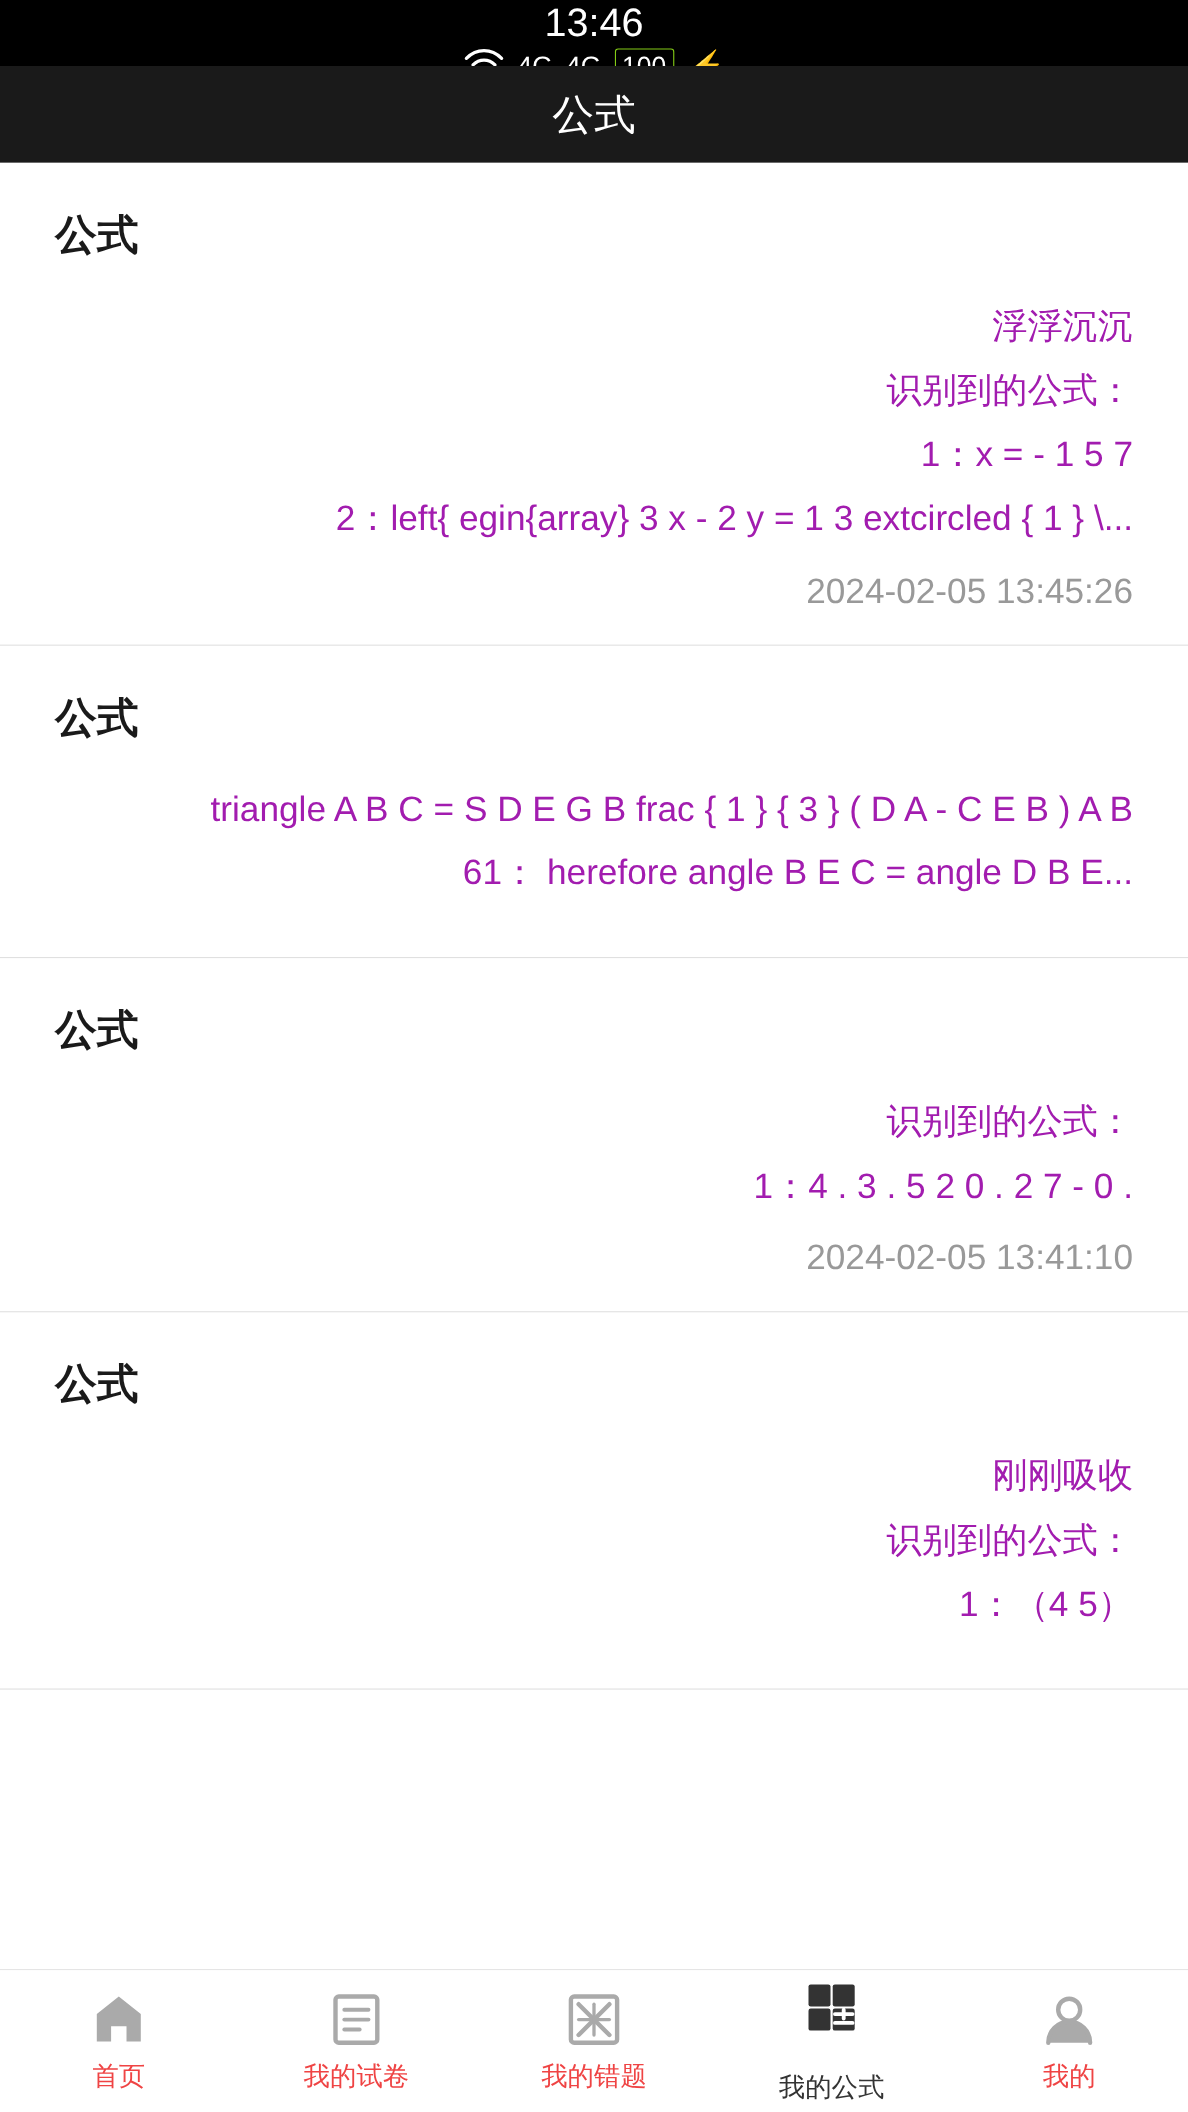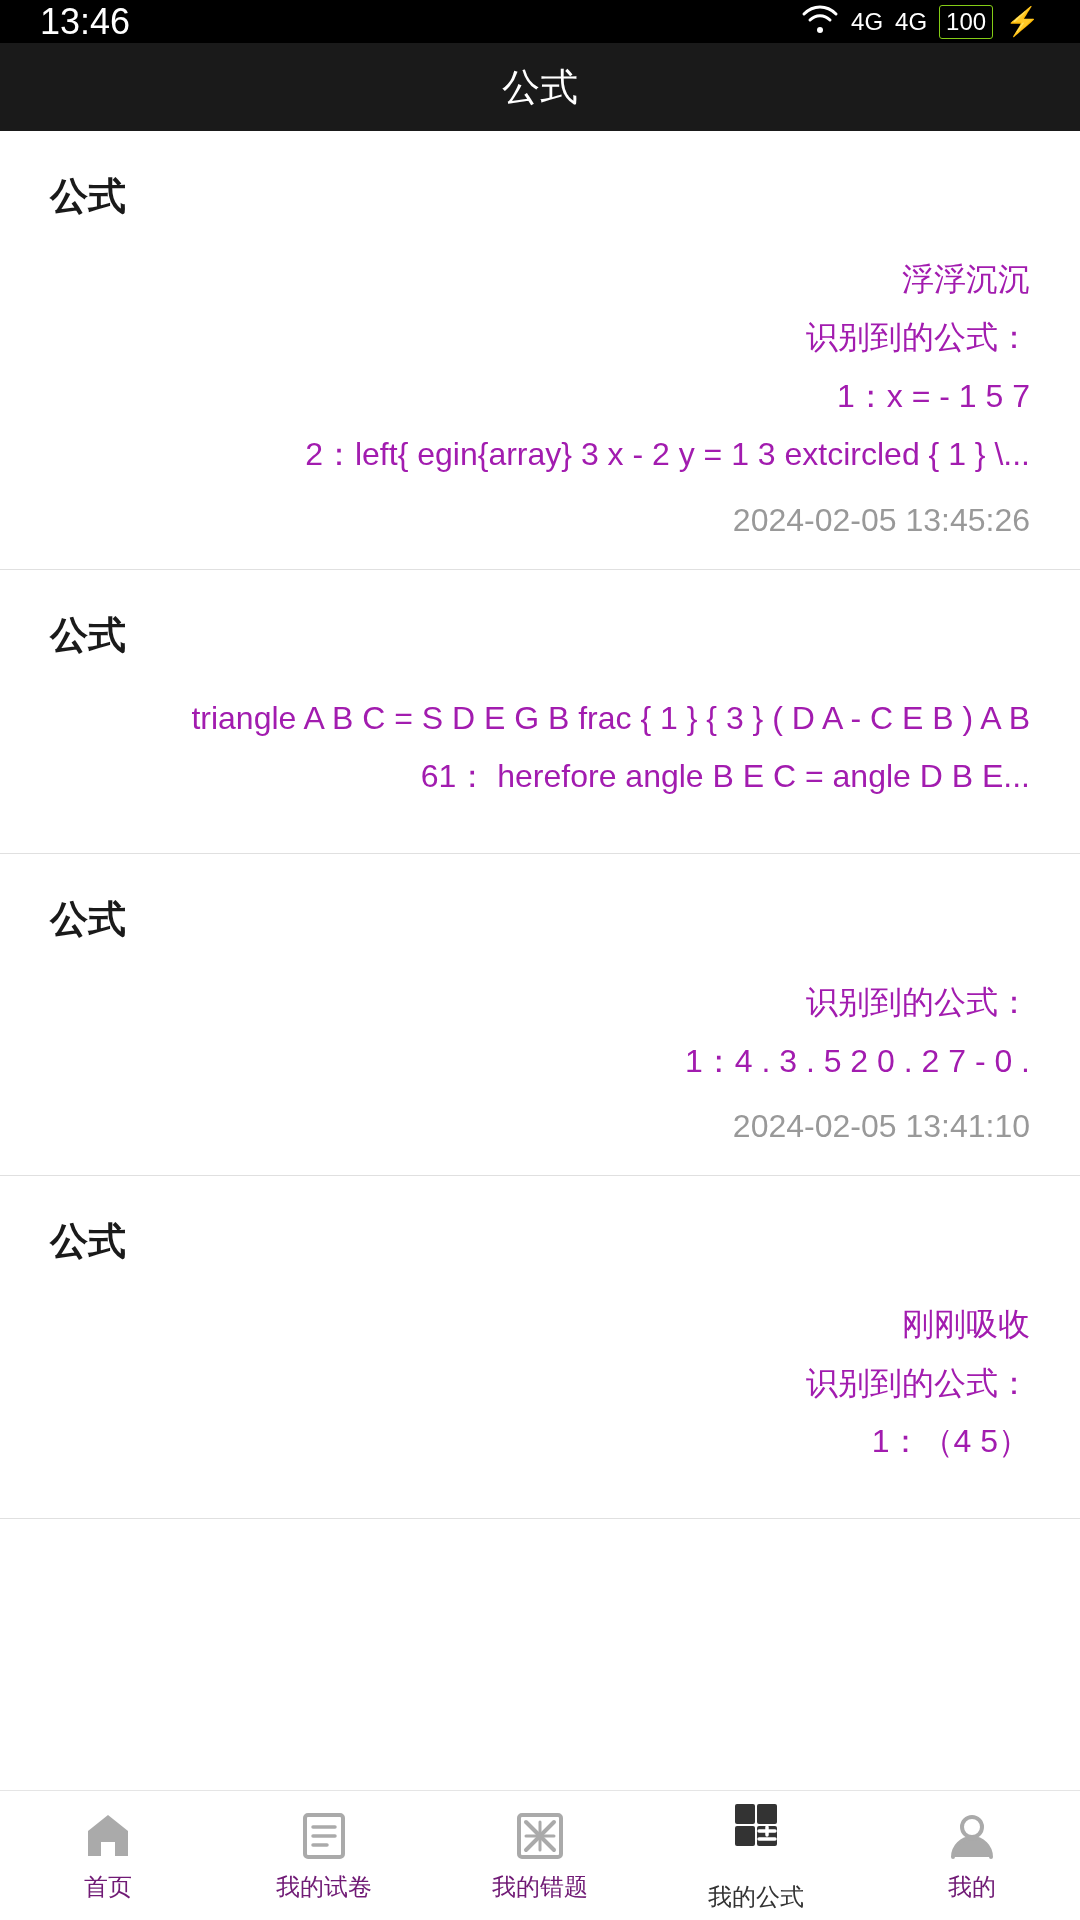--- a/index.html
+++ b/index.html
@@ -15,26 +15,27 @@
       background: #ffffff;
       font-family: -apple-system, "PingFang SC", "Microsoft YaHei", sans-serif;
       display: flex;
       flex-direction: column;
     }
 
     
     .status-bar {
       background: #000000;
       color: #ffffff;
-      height: 43px;
+      height: 60px;
       display: flex;
       align-items: center;
       justify-content: space-between;
       padding: 0 40px;
       flex-shrink: 0;
+      flex-direction: column;
     }
 
     .status-time {
       font-size: 36px;
       font-weight: 500;
     }
 
     .status-icons {
       display: flex;
       align-items: center;
@@ -132,21 +133,21 @@
       justify-content: center;
     }
 
     .nav-icon svg {
       width: 54px;
       height: 54px;
     }
 
     .nav-label {
       font-size: 24px;
-      color: #701a75;
+      color: #ef4444;
     }
 
     .nav-item.active .nav-label {
       color: #333333;
       margin-top: 21px;
     }
 
     .nav-item.active svg path,
     .nav-item.active svg rect,
     .nav-item.active svg polygon,

